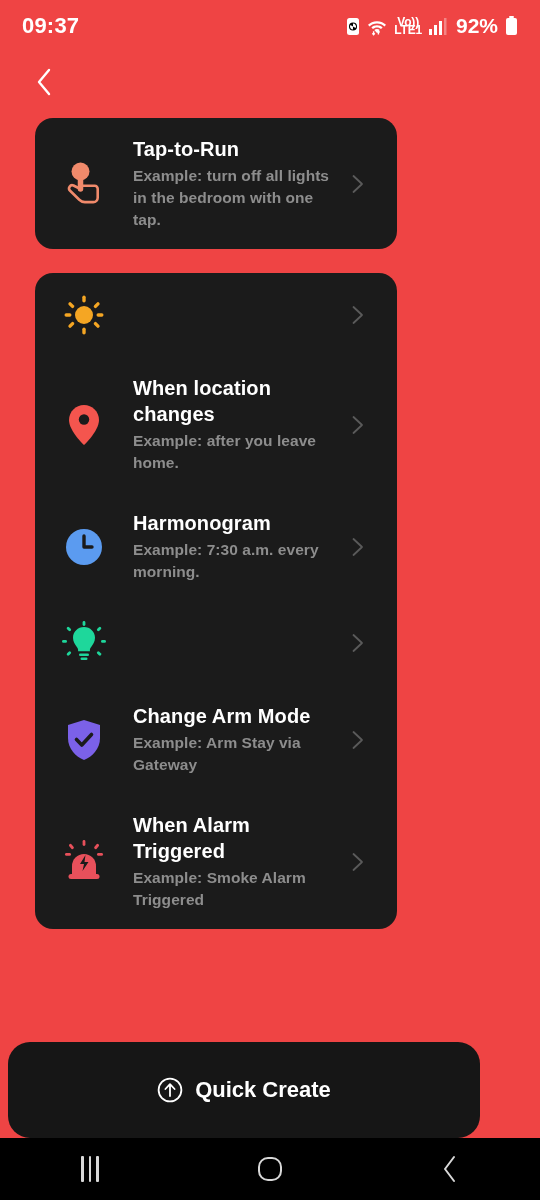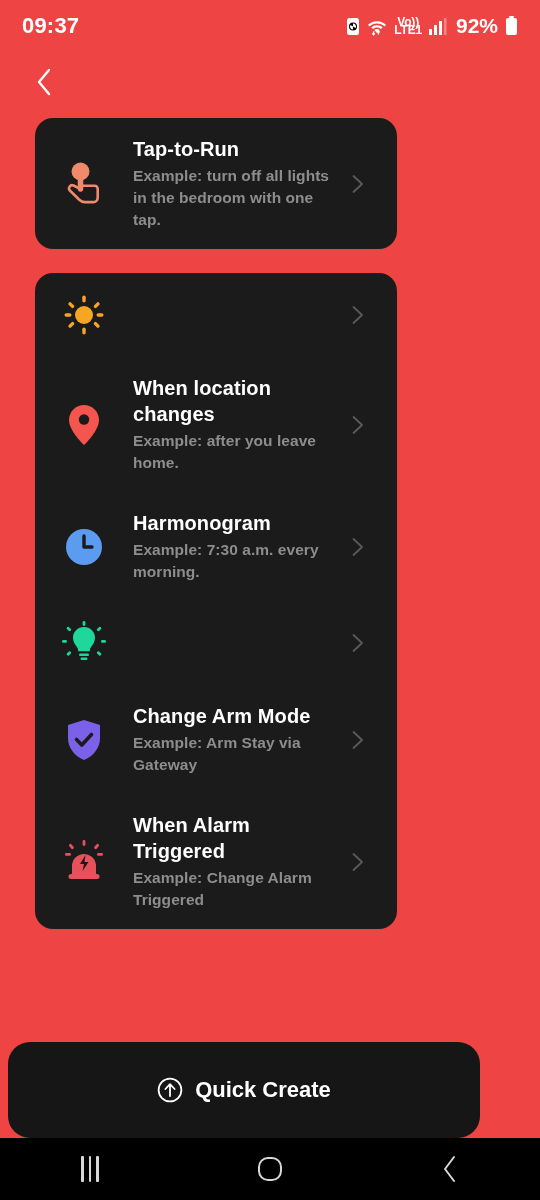--- a/index.html
+++ b/index.html
@@ -281,21 +281,21 @@
               <rect x="19.6" y="0" width="2.8" height="6" rx="1.4"></rect>
               <rect x="2" y="13" width="6" height="2.8" rx="1.4"></rect>
               <rect x="34" y="13" width="6" height="2.8" rx="1.4"></rect>
               <rect x="7" y="3.5" width="2.8" height="6" rx="1.4" transform="rotate(-40 8.4 6.5)"></rect>
               <rect x="32.2" y="3.5" width="2.8" height="6" rx="1.4" transform="rotate(40 33.6 6.5)"></rect>
             </g>
           </svg>
         </div>
         <div class="row-text">
           <div class="row-title">When Alarm Triggered</div>
-          <div class="row-sub">Example: Change Alarm Triggered</div>
+          <div class="row-sub">Example: Smoke Alarm Triggered</div>
         </div>
         <svg class="chev" viewBox="0 0 24 24">
           <path d="M8.5 4 L17 12 L8.5 20" stroke="#5a5a5a" stroke-width="1.8" fill="none" stroke-linecap="round" stroke-linejoin="round"></path>
         </svg>
       </div>
 
     </div>
   </div>
 
   <div class="quick">

